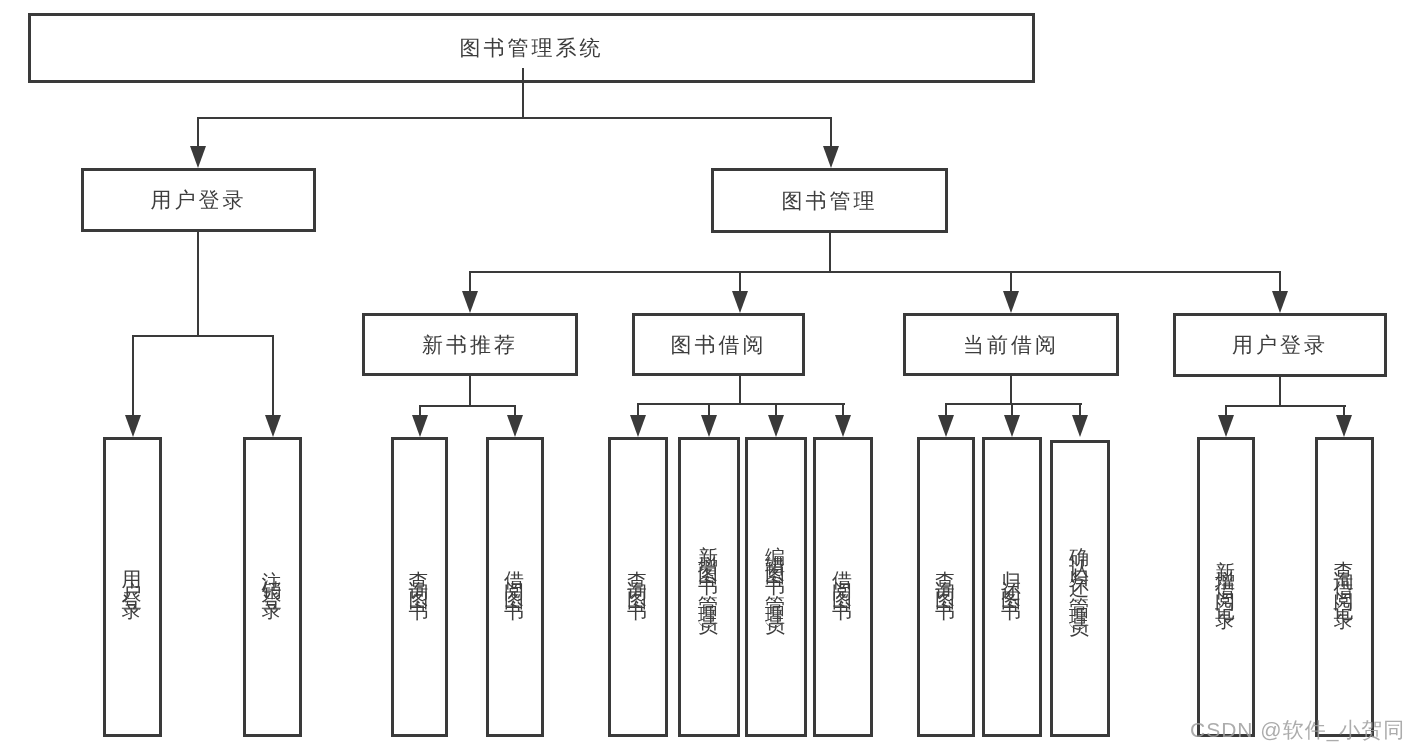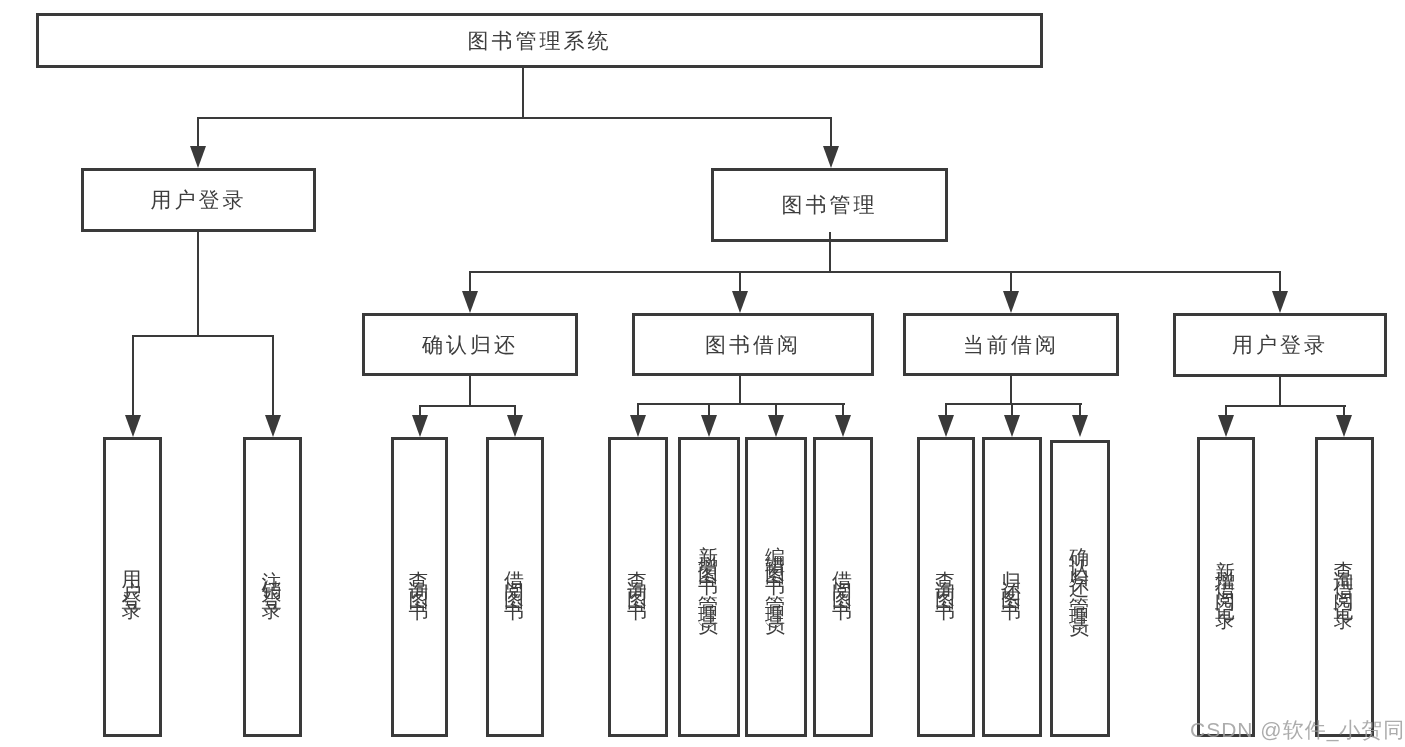--- a/index.html
+++ b/index.html
@@ -18,37 +18,37 @@
          border-left:8px solid transparent;border-right:8px solid transparent;
          border-top:22px solid #3a3a3a;}
   .watermark{position:absolute;left:1190px;top:716px;font-size:21px;color:rgba(158,158,158,0.85);
              letter-spacing:1px;white-space:nowrap;z-index:5;}
 </style>
 </head>
 <body>
 
 <div id="canvas">
 
-  <div class="box h" style="left:36px;top:13px;width:1007px;height:55px;text-align:center;">
+  <div class="box h" style="left:28px;top:13px;width:1007px;height:70px;text-align:center;">
     <span>图书管理系统</span>
   </div>
 
   <div>
     <div class="vline" style="left:522px;top:68px;height:50px;"></div>
     <div class="hline" style="left:197px;top:117px;width:635px;"></div>
     <div class="vline" style="left:197px;top:117px;height:33px;"></div>
     <div class="arrow" style="left:190px;top:146px;"></div>
     <div class="vline" style="left:830px;top:117px;height:33px;"></div>
     <div class="arrow" style="left:823px;top:146px;"></div>
   </div>
 
   <div class="box h" style="left:81px;top:168px;width:235px;height:64px;">
     <span>用户登录</span>
   </div>
-  <div class="box h" style="left:711px;top:168px;width:237px;height:74px;">
+  <div class="box h" style="left:711px;top:168px;width:237px;height:65px;">
     <span>图书管理</span>
   </div>
 
   <div>
     <div class="vline" style="left:197px;top:232px;height:105px;"></div>
     <div class="hline" style="left:132px;top:335px;width:142px;"></div>
     <div class="vline" style="left:132px;top:335px;height:82px;"></div>
     <div class="arrow" style="left:125px;top:415px;"></div>
     <div class="vline" style="left:272px;top:335px;height:82px;"></div>
     <div class="arrow" style="left:265px;top:415px;"></div>
@@ -61,23 +61,23 @@
     <div class="arrow" style="left:462px;top:291px;"></div>
     <div class="vline" style="left:739px;top:271px;height:24px;"></div>
     <div class="arrow" style="left:732px;top:291px;"></div>
     <div class="vline" style="left:1010px;top:271px;height:24px;"></div>
     <div class="arrow" style="left:1003px;top:291px;"></div>
     <div class="vline" style="left:1279px;top:271px;height:24px;"></div>
     <div class="arrow" style="left:1272px;top:291px;"></div>
   </div>
 
   <div class="box h" style="left:362px;top:313px;width:216px;height:63px;">
-    <span>确认归还</span>
+    <span>新书推荐</span>
   </div>
-  <div class="box h" style="left:632px;top:313px;width:242px;height:63px;">
+  <div class="box h" style="left:632px;top:313px;width:173px;height:63px;">
     <span>图书借阅</span>
   </div>
   <div class="box h" style="left:903px;top:313px;width:216px;height:63px;text-align:center;">
     <span>当前借阅</span>
   </div>
   <div class="box h" style="left:1173px;top:313px;width:214px;height:64px;">
     <span>用户登录</span>
   </div>
 
   <div>

